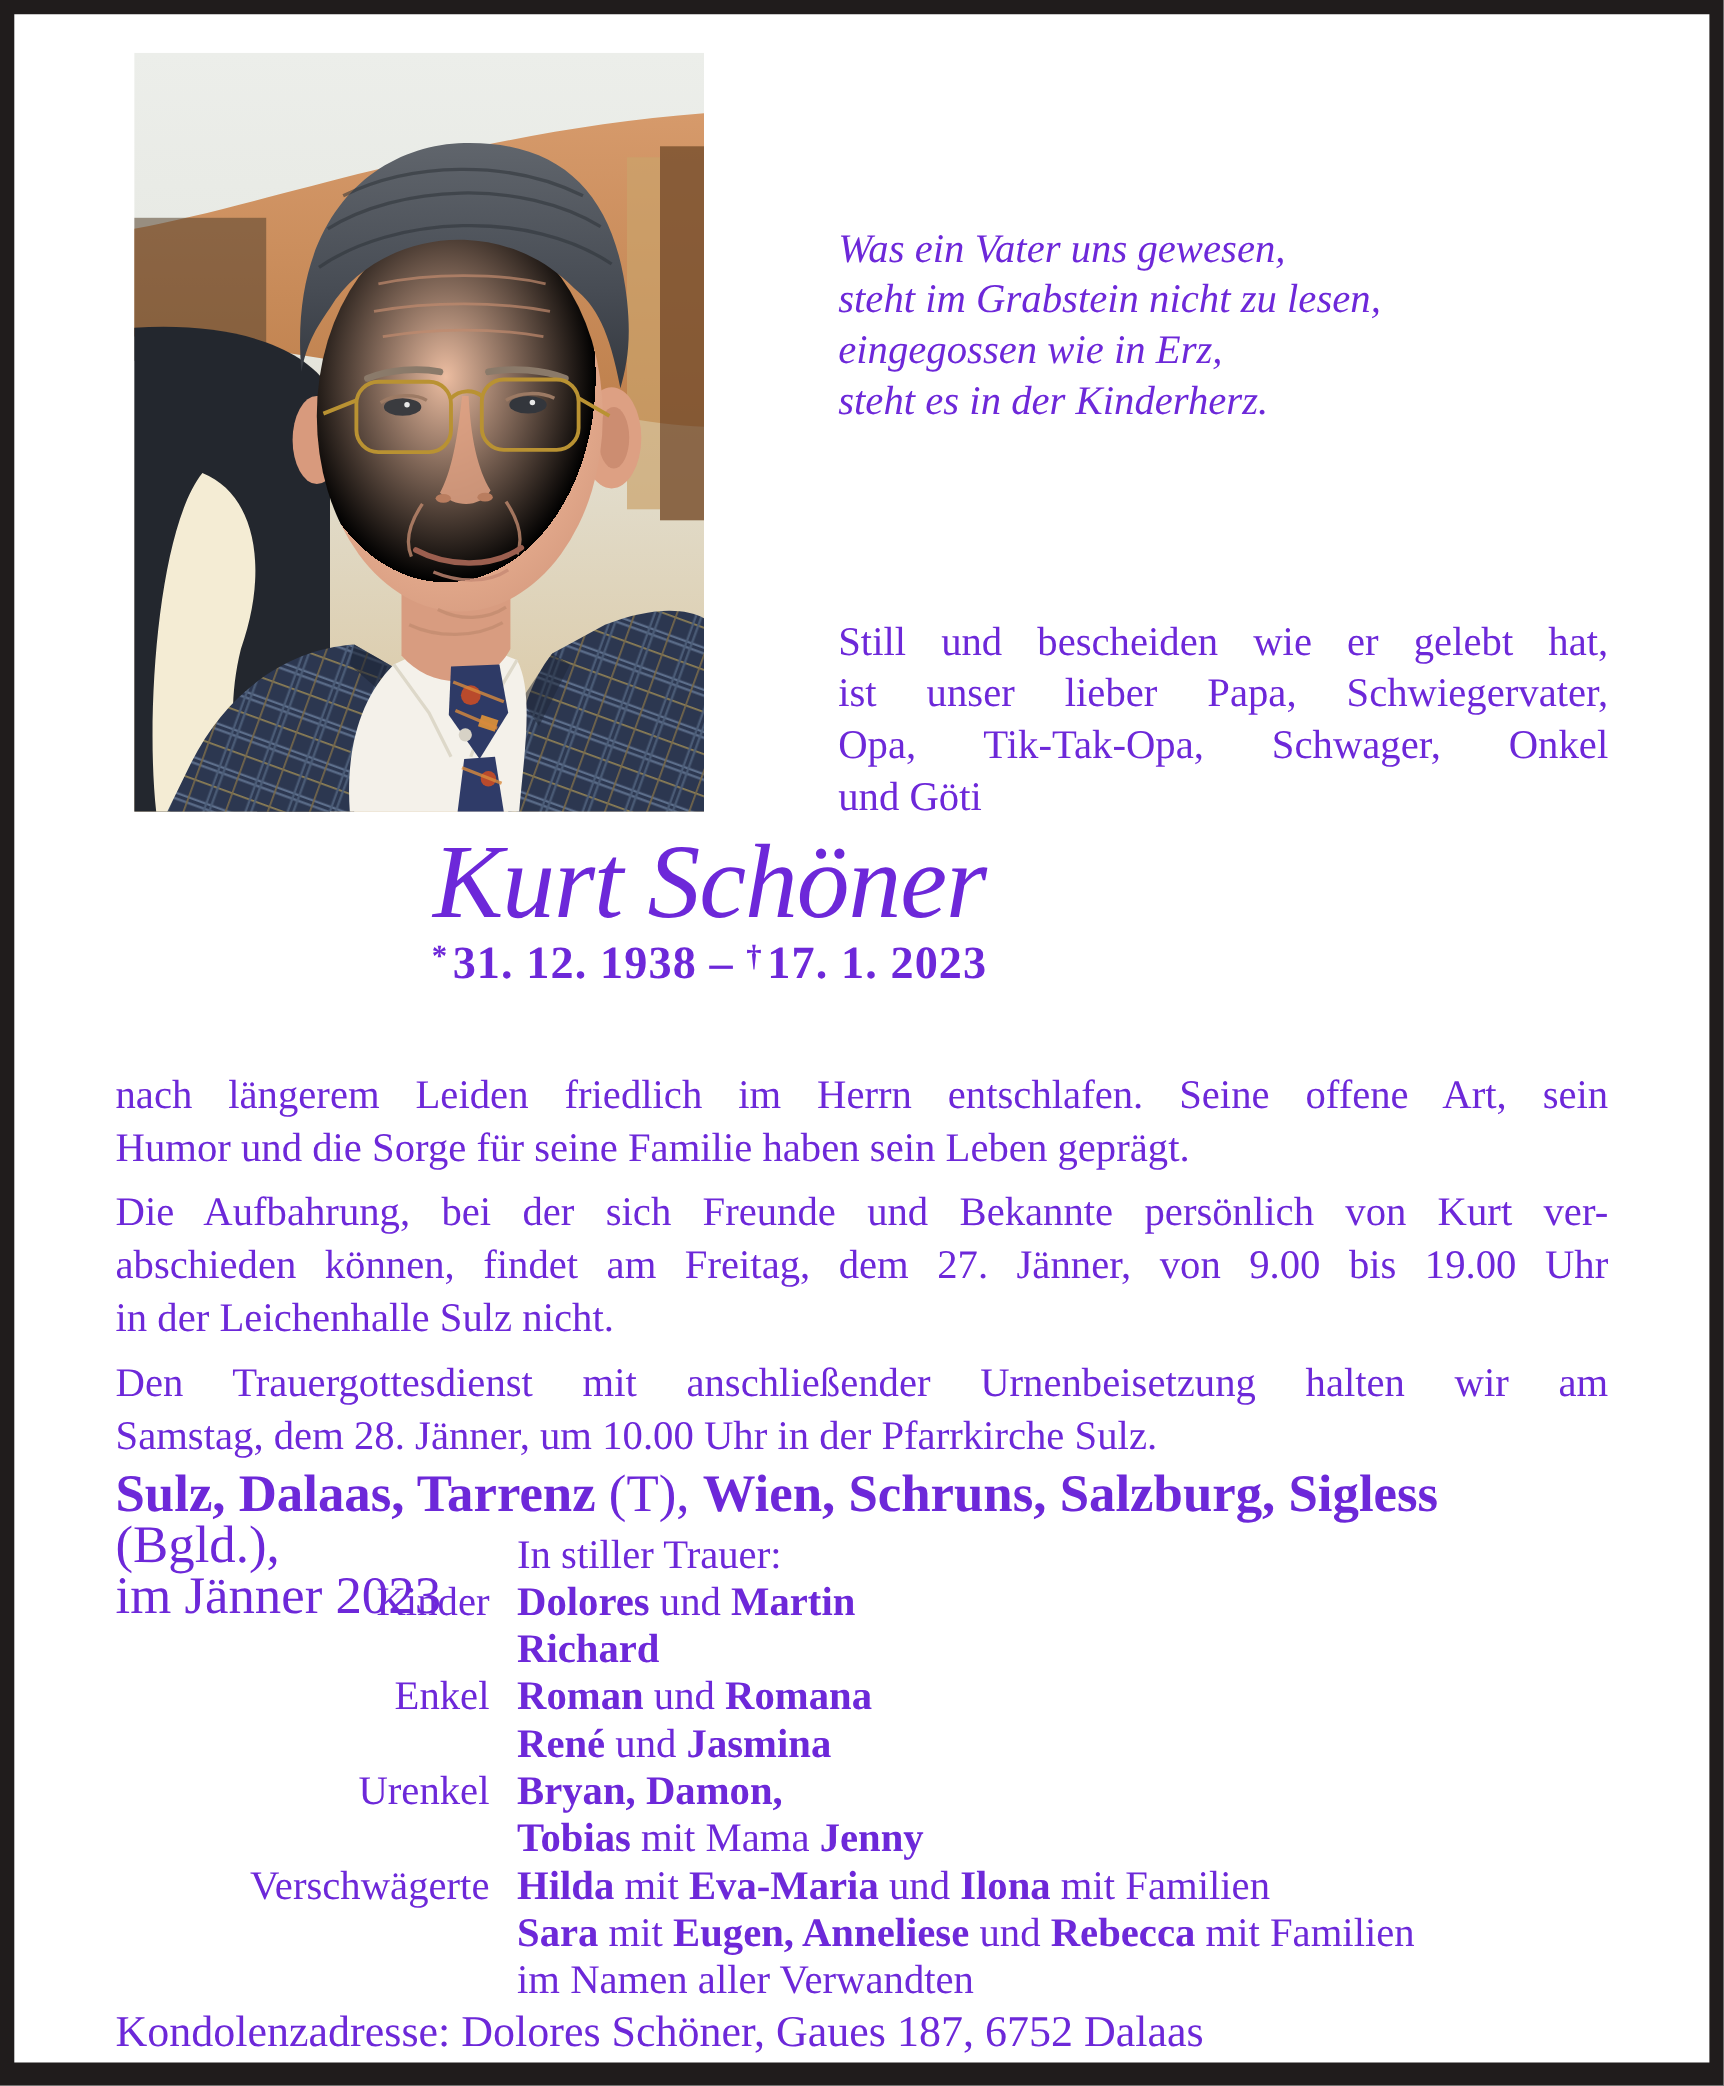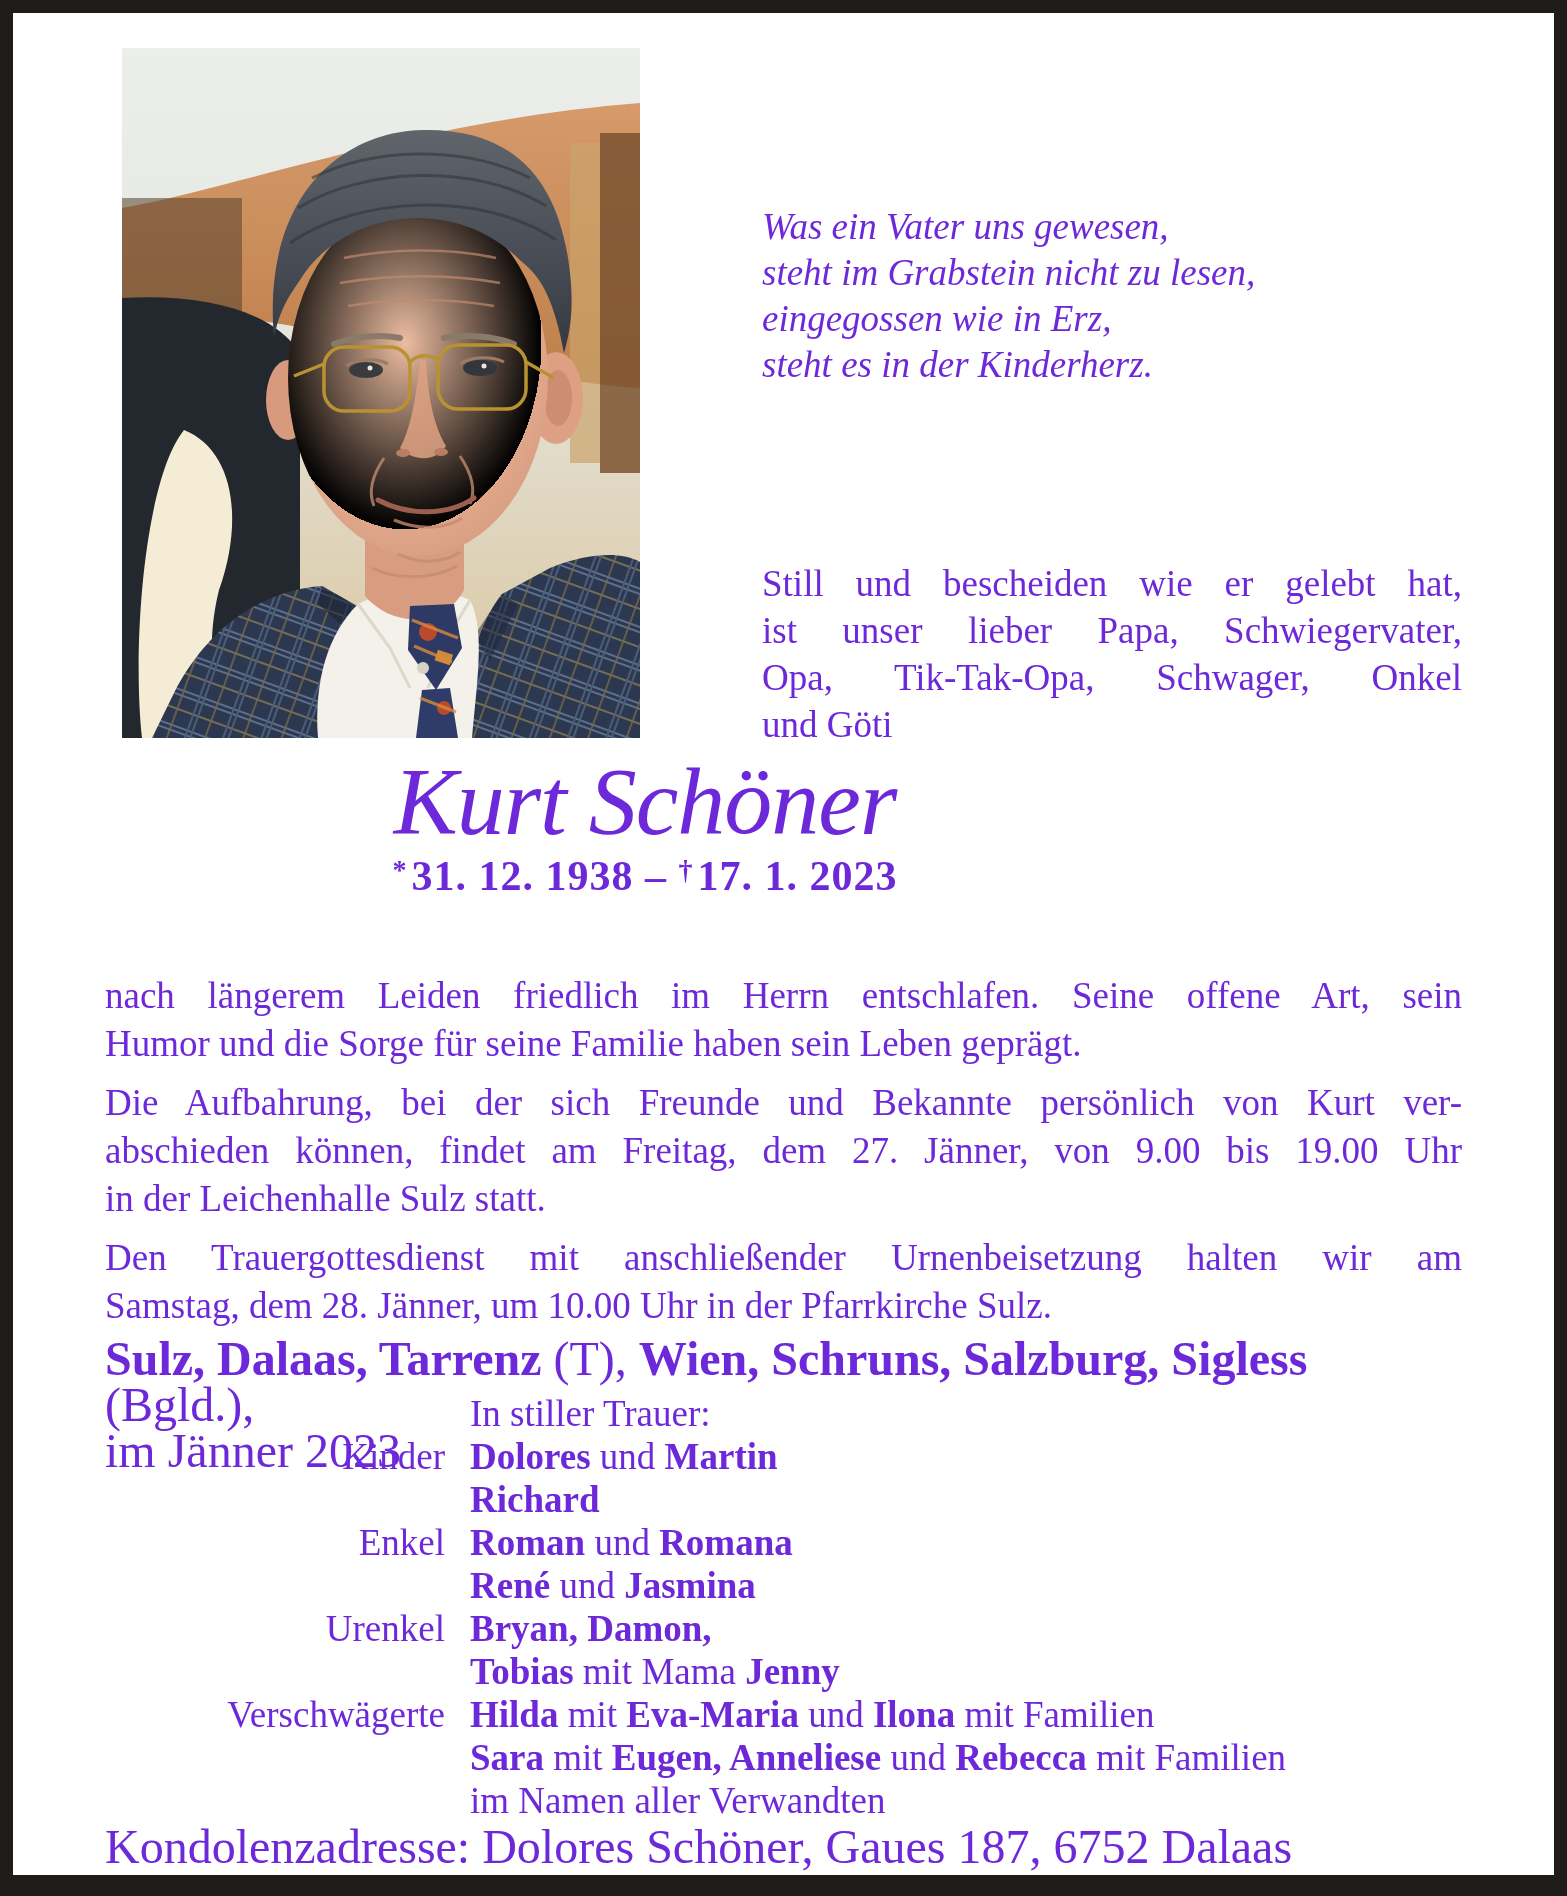--- a/index.html
+++ b/index.html
@@ -54,21 +54,21 @@
   }
   .fam{
     position:absolute;left:105px;top:1392px;width:1357px;
     font-size:37px;line-height:43px;
   }
   .fam-row{display:flex;}
   .fam-label{width:365px;padding-right:25px;box-sizing:border-box;text-align:right;flex:none;}
   .fam-names{flex:1;}
   .condolence{
     position:absolute;left:105px;top:1824px;width:1357px;
-    font-size:48px;line-height:46px;
+    font-size:40px;line-height:46px;
   }
   b{font-weight:bold;}
 </style>
 </head>
 <body>
 
 <div class="page">
   <div class="frame"></div>
 
   <div class="photo">
@@ -194,21 +194,21 @@
   </div>
 
   <div class="body-text">
     <div class="par">
         <div class="jline">nach längerem Leiden friedlich im Herrn entschlafen. Seine offene Art, sein</div>
         <div class="jline">Humor und die Sorge für seine Familie haben sein Leben geprägt.</div>
       </div>
     <div class="par">
         <div class="jline">Die Aufbahrung, bei der sich Freunde und Bekannte persönlich von Kurt ver-</div>
         <div class="jline">abschieden können, findet am Freitag, dem 27. Jänner, von 9.00 bis 19.00 Uhr</div>
-        <div class="jline">in der Leichenhalle Sulz statt.</div>
+        <div class="jline">in der Leichenhalle Sulz nicht.</div>
       </div>
     <div class="par">
         <div class="jline">Den Trauergottesdienst mit anschließender Urnenbeisetzung halten wir am</div>
         <div class="jline">Samstag, dem 28. Jänner, um 10.00 Uhr in der Pfarrkirche Sulz.</div>
       </div>
   </div>
 
   <div class="places">
     <div><b>Sulz, Dalaas, Tarrenz</b><span> (T), </span><b>Wien, Schruns, Salzburg, Sigless</b><span> (Bgld.),</span></div>
     <div>im Jänner 2023</div>

